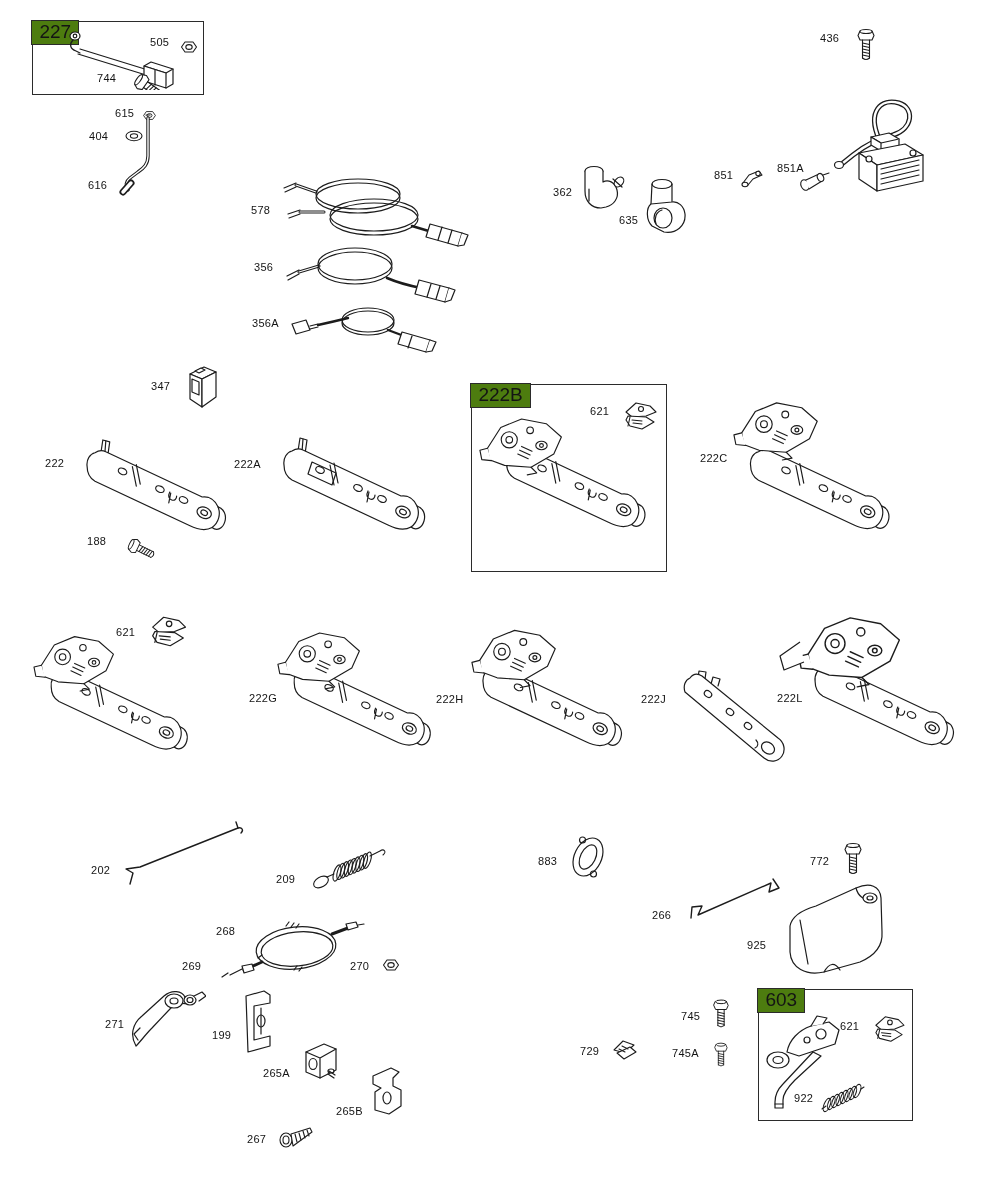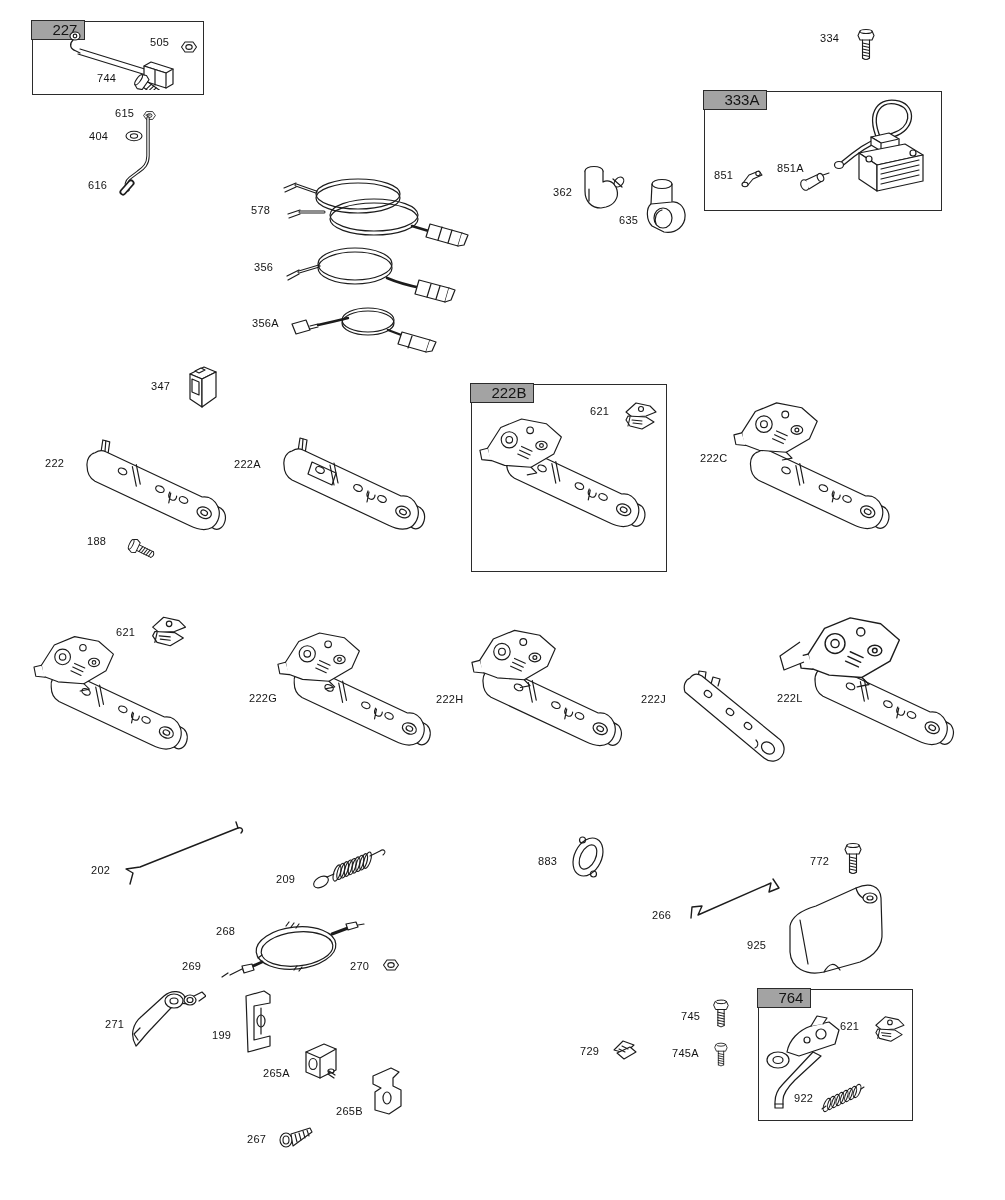--- a/index.html
+++ b/index.html
@@ -1,21 +1,21 @@
 <!DOCTYPE html>
 <html><head>
 <meta charset="utf-8">
 <style>
   html,body{margin:0;padding:0;background:#fff}
   .canvas{position:relative;width:1005px;height:1200px;background:#ffffff;
           font-family:"Liberation Sans",sans-serif;overflow:hidden}
   .lbl{position:absolute;font-size:11px;color:#141414;letter-spacing:.3px;white-space:nowrap}
   .gbox{position:absolute;border:1.6px solid #2b2b2b}
-  .gtag{position:absolute;left:-1.6px;top:-1.6px;border:1.6px solid #2b2b2b;background:#a3a3a3;
-        padding:0 7px 1px 20px;font-size:15px;color:#141414}
+  .gtag{position:absolute;left:-1.6px;top:-1.6px;border:1.6px solid #2b2b2b;background:#4d7c0f;
+        padding:0 7px 1px 7px;font-size:19px;color:#141414}
   .dwg{position:absolute}
 </style>
 </head>
 <body>
 
 <div class="canvas">
 
   <svg width="0" height="0" style="position:absolute">
     <defs>
       <symbol id="sym-bracket" viewBox="0 0 162 124">
@@ -74,28 +74,25 @@
           <ellipse cx="9" cy="6" rx="8" ry="4.8" fill="#fff"></ellipse>
           <ellipse cx="9" cy="6" rx="3.6" ry="2.2"></ellipse>
         </g>
       </symbol>
     </defs>
   </svg>
 
   <div class="gbox" style="left:32px;top:21px;width:170px;height:72px">
     <span class="gtag">227</span>
   </div>
-  <div class="gbox" style="left:704px;top:91px;width:236px;height:118px">
-    <span class="gtag">333A</span>
-  </div>
   <div class="gbox" style="left:471px;top:384px;width:194px;height:186px">
     <span class="gtag">222B</span>
   </div>
   <div class="gbox" style="left:758px;top:989px;width:153px;height:130px">
-    <span class="gtag">764</span>
+    <span class="gtag">603</span>
   </div>
 
   <svg class="dwg" style="left:62px;top:28px" width="135" height="62" viewBox="0 0 135 62">
     <g stroke="#1c1c1c" stroke-width="1.2" fill="none" stroke-linecap="round" stroke-linejoin="round">
       <ellipse cx="13" cy="8" rx="5" ry="4" fill="#fff"></ellipse>
         <circle cx="13" cy="8" r="1.8"></circle>
       <path d="M11,12 C7,16 8,21 14,23 L18,25"></path>
       <path d="M18,21 L86,42 M16,26 L84,47"></path>
       <path d="M82,38 L89,34 L111,41 L104,45 Z" fill="#fff"></path>
       <path d="M82,38 L104,45 L104,60 L82,53 Z" fill="#fff"></path>
@@ -446,21 +443,21 @@
       <ellipse cx="39.1" cy="11" rx="3" ry="7" transform="rotate(22 39.1 11)"></ellipse>
       <path d="M4,29 l4,-3 M43,9 l3,-2"></path>
     </g>
   </svg>
 
   <span class="lbl" style="left:150px;top:36px">505</span>
   <span class="lbl" style="left:97px;top:72px">744</span>
   <span class="lbl" style="left:115px;top:107px">615</span>
   <span class="lbl" style="left:89px;top:130px">404</span>
   <span class="lbl" style="left:88px;top:179px">616</span>
-  <span class="lbl" style="left:820px;top:32px">334</span>
+  <span class="lbl" style="left:820px;top:32px">436</span>
   <span class="lbl" style="left:714px;top:169px">851</span>
   <span class="lbl" style="left:777px;top:162px">851A</span>
   <span class="lbl" style="left:553px;top:186px">362</span>
   <span class="lbl" style="left:619px;top:214px">635</span>
   <span class="lbl" style="left:251px;top:204px">578</span>
   <span class="lbl" style="left:254px;top:261px">356</span>
   <span class="lbl" style="left:252px;top:317px">356A</span>
   <span class="lbl" style="left:151px;top:380px">347</span>
   <span class="lbl" style="left:45px;top:457px">222</span>
   <span class="lbl" style="left:87px;top:535px">188</span>

